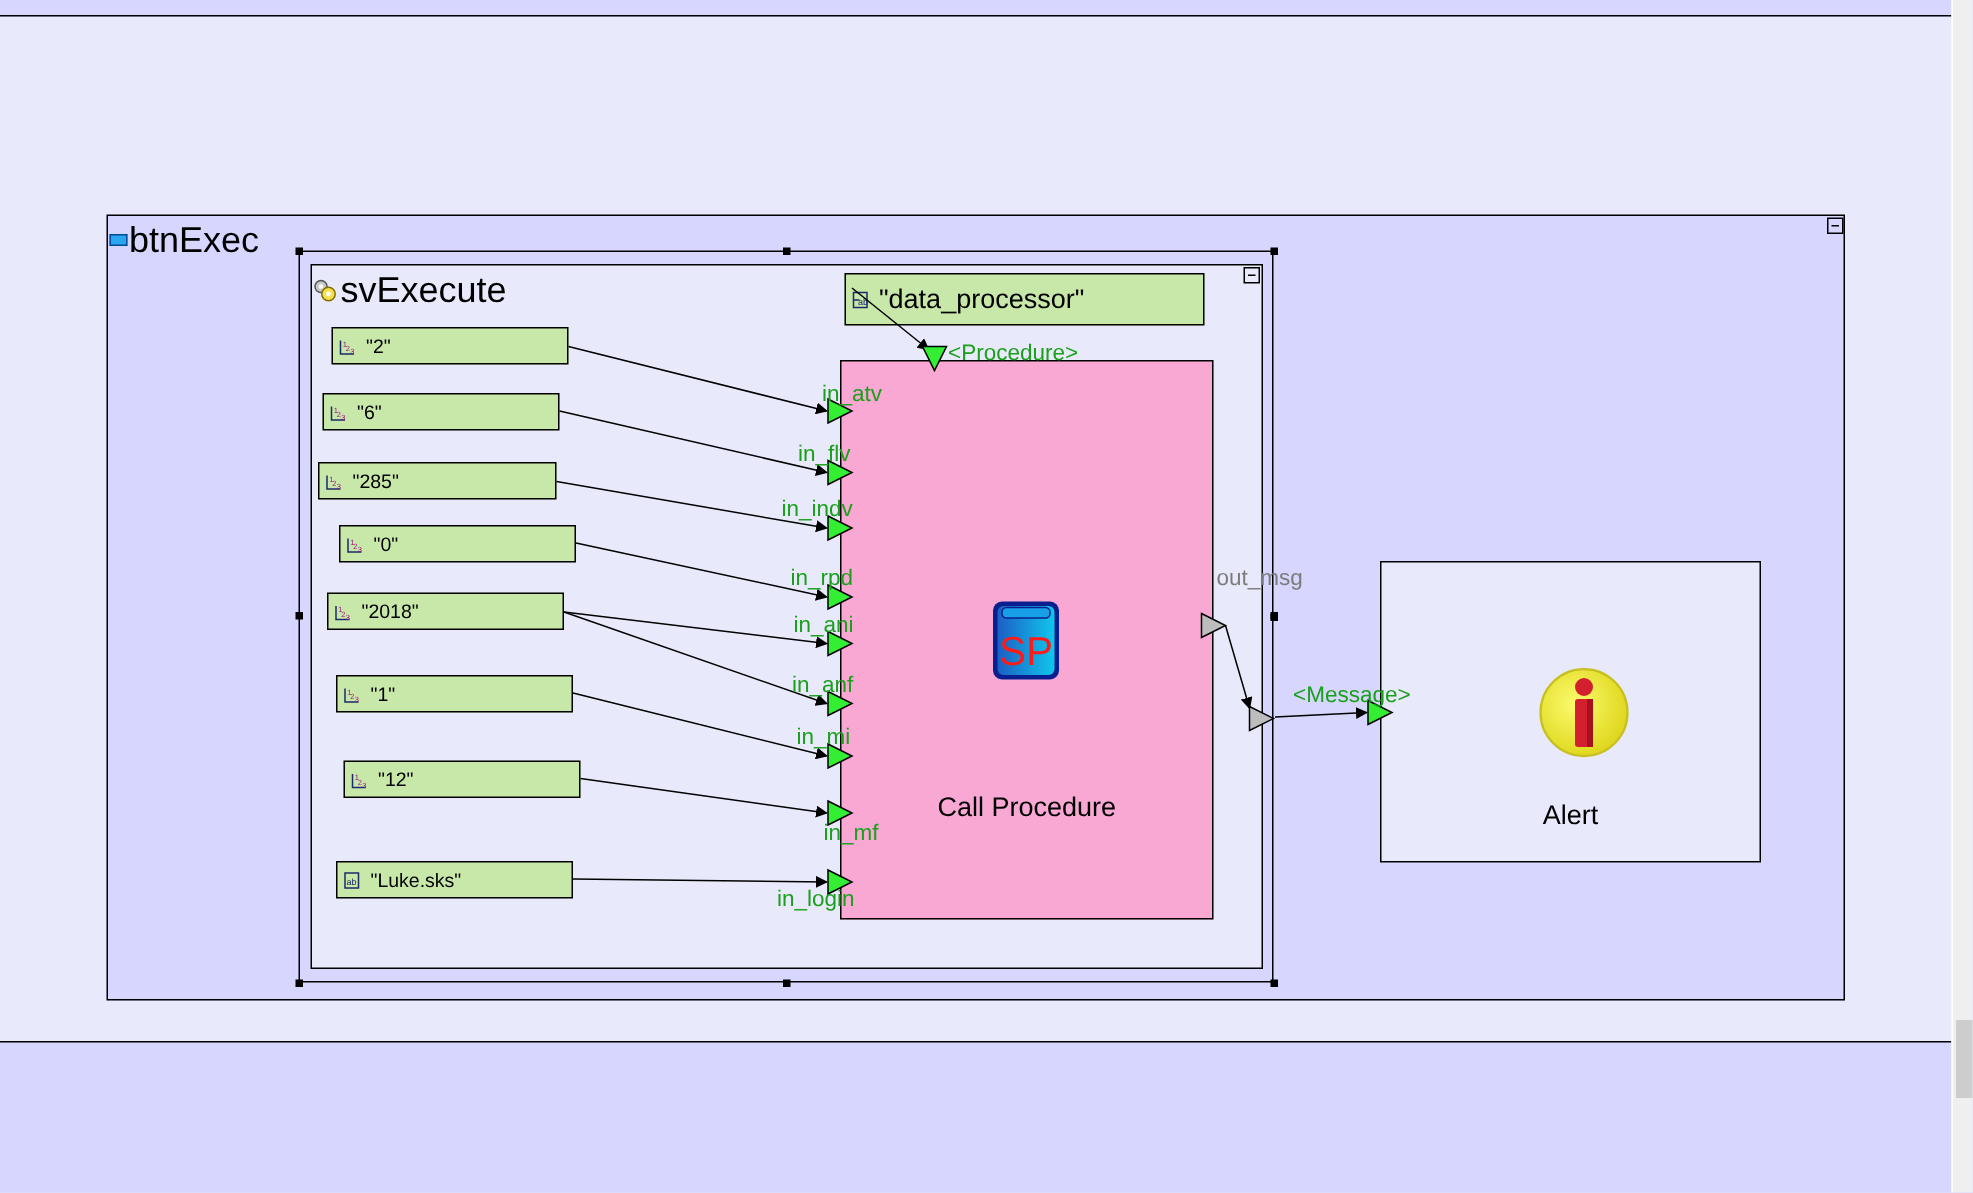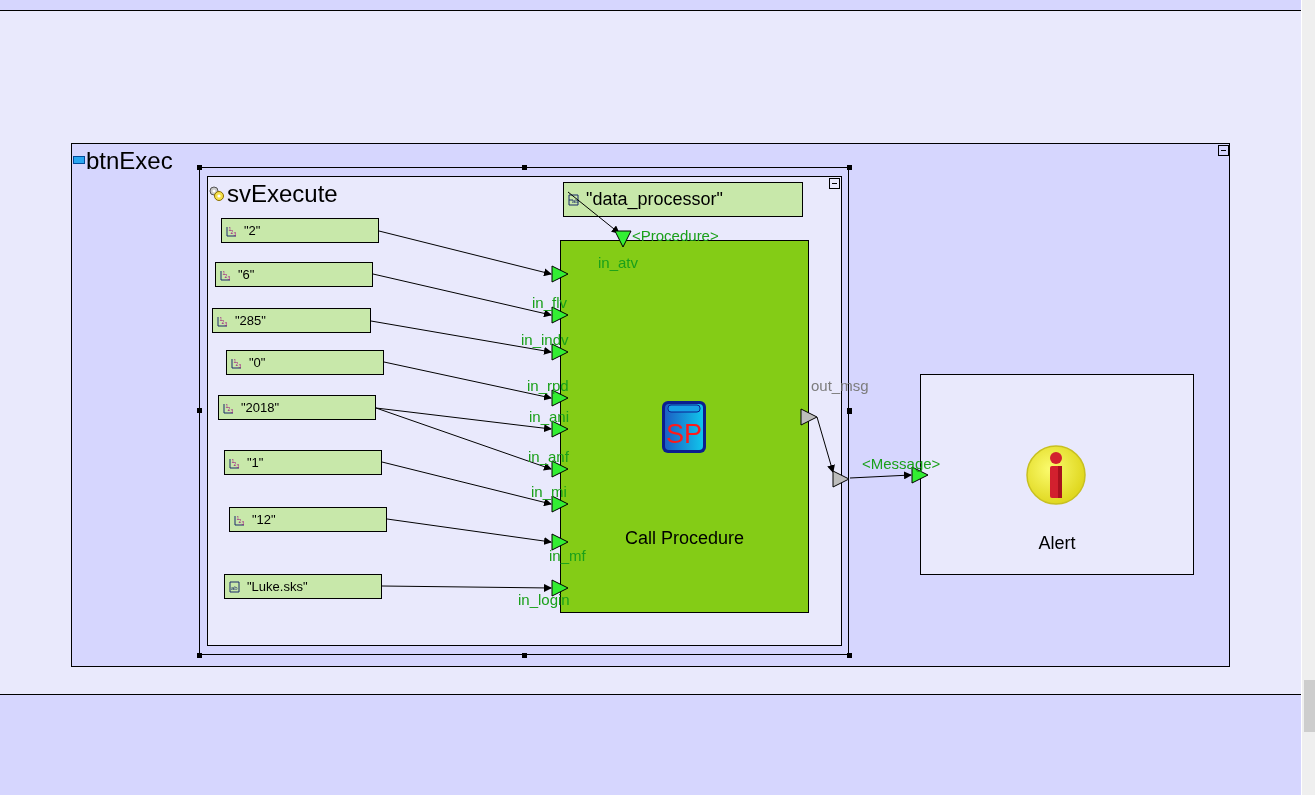--- a/index.html
+++ b/index.html
@@ -11,21 +11,21 @@
   .block { position:absolute; box-sizing:border-box; }
   #btnExec { left:71px; top:143px; width:1159px; height:524px; background:#d6d6fe; border:1px solid #000; }
   .collapse-btn { position:absolute; width:11px; height:11px; border:1px solid #000; box-sizing:border-box; background:transparent; }
   .collapse-btn::after { content:""; position:absolute; left:2px; top:4px; width:5px; height:1px; background:#000; }
   .title-big { position:absolute; font-size:24px; color:#000; line-height:1; white-space:nowrap; }
   .sel-frame { position:absolute; left:199px; top:167px; width:650px; height:488px; border:1px solid #000; box-sizing:border-box; }
   .handle { position:absolute; width:5px; height:5px; background:#000; }
   #svExecute { left:207px; top:176px; width:635px; height:470px; background:#e9e9fc; border:1px solid #000; }
   .const { position:absolute; box-sizing:border-box; background:#c8e8aa; border:1px solid #000; font-size:13px; color:#000; display:flex; align-items:center; padding-left:4px; white-space:nowrap; }
   .const .ico { width:12px; height:12px; margin-right:6px; flex:none; }
-  .proc { position:absolute; box-sizing:border-box; background:#84cc16; border:1px solid #000; }
+  .proc { position:absolute; box-sizing:border-box; background:#f9a8d4; border:1px solid #000; }
   .proc-label { position:absolute; width:100%; text-align:center; font-size:18px; color:#000; }
   .alert { position:absolute; box-sizing:border-box; background:#e9e9fc; border:1px solid #000; }
   .port-label { position:absolute; font-size:15px; color:#1aa01a; white-space:nowrap; line-height:1; }
   .port-label.grey { color:#7c7c7c; }
   svg.wires { position:absolute; left:0; top:0; pointer-events:none; }
 </style>
 </head>
 <body>
 
 <div class="top-band"></div>
@@ -151,21 +151,21 @@
         <stop offset="0" stop-color="#1c5fc4"></stop>
         <stop offset="1" stop-color="#10c6ec"></stop>
       </linearGradient>
     </defs>
   <rect x="1" y="1" width="44" height="52" rx="6" fill="#0a1f8f"></rect>
   <rect x="4" y="4" width="38" height="46" rx="4" fill="url(#spg)"></rect>
   <rect x="7" y="5" width="32" height="7" rx="3" fill="#17a0e6" stroke="#0a1f8f" stroke-width="1"></rect>
   <text x="23" y="43" text-anchor="middle" font-family="Liberation Sans, sans-serif" font-size="27" fill="#ff1a1a">SP</text>
 </svg>
 
-<div class="alert" style="left:920px; top:374px; width:274px; height:201px;">
+<div class="alert" style="left:920px; top:374px; width:254px; height:201px;">
   <div class="proc-label" style="top:158px;">Alert</div>
 </div>
 <svg style="position:absolute; left:1025px; top:444px;" width="62" height="62" viewBox="0 0 62 62">
   <defs>
       <radialGradient id="ig" cx="0.4" cy="0.4" r="0.6">
         <stop offset="0" stop-color="#fbfb6e"></stop>
         <stop offset="1" stop-color="#e0d820"></stop>
       </radialGradient>
     </defs>
   <circle cx="31" cy="31" r="29" fill="url(#ig)" stroke="#c8c020" stroke-width="1.5"></circle>
@@ -201,21 +201,21 @@
     <path d="M552,496 L568,504 L552,512 z" fill="#33ee33" stroke="#000" stroke-width="1"></path>
     <path d="M552,534 L568,542 L552,550 z" fill="#33ee33" stroke="#000" stroke-width="1"></path>
     <path d="M552,580 L568,588 L552,596 z" fill="#33ee33" stroke="#000" stroke-width="1"></path>
     <path d="M615,231 L631,231 L623,247 z" fill="#33ee33" stroke="#000" stroke-width="1"></path>
     <path d="M801,409 L817,417 L801,425 z" fill="#bdbdbd" stroke="#000" stroke-width="1"></path>
     <path d="M833,471 L849,479 L833,487 z" fill="#bdbdbd" stroke="#000" stroke-width="1"></path>
     <path d="M912,467 L928,475 L912,483 z" fill="#33ee33" stroke="#000" stroke-width="1"></path>
   </svg>
 
 <div id="labels">
-    <div class="port-label" style="left: 560px; top: 255px; padding-left: 38px;">in_atv</div>
+    <div class="port-label" style="left: 510px; top: 255px; padding-left: 38px;">in_atv</div>
     <div class="port-label" style="left: 532px; top: 295px;">in_flv</div>
     <div class="port-label" style="left: 521px; top: 332px;">in_indv</div>
     <div class="port-label" style="left: 527px; top: 378px;">in_rpd</div>
     <div class="port-label" style="left: 529px; top: 409px;">in_ani</div>
     <div class="port-label" style="left: 528px; top: 449px; text-align: right;">in_anf</div>
     <div class="port-label" style="left: 531px; top: 484px;">in_mi</div>
     <div class="port-label" style="left: 531px; top: 548px; padding-left: 18px;">in_mf</div>
     <div class="port-label" style="left: 518px; top: 592px;">in_login</div>
     <div class="port-label" style="left: 632px; top: 228px;">&lt;Procedure&gt;</div>
     <div class="port-label grey" style="left: 811px; top: 378px;">out_msg</div>

